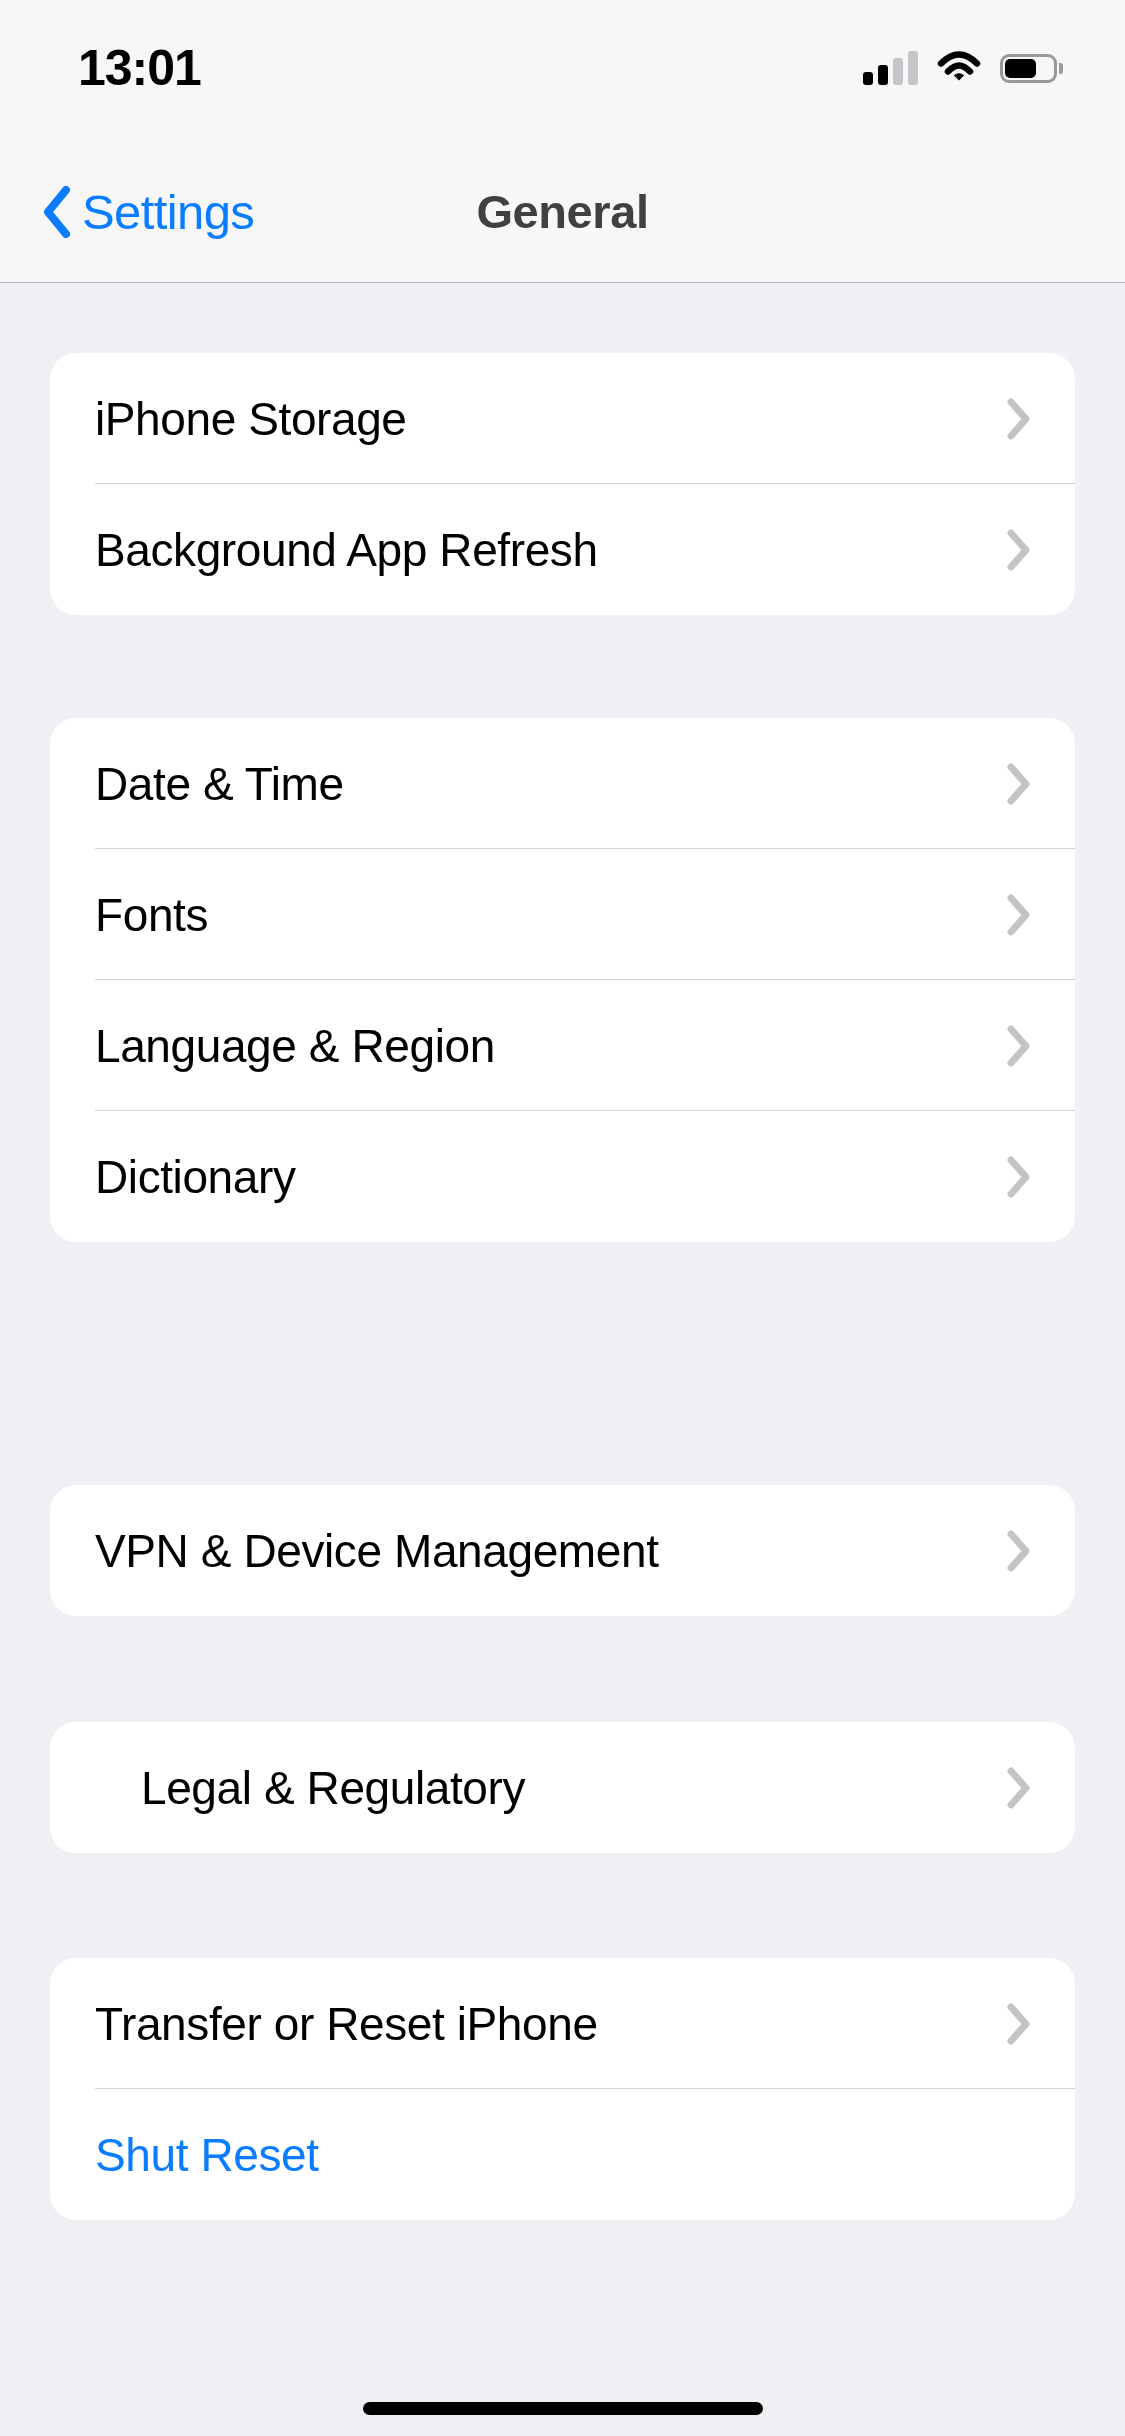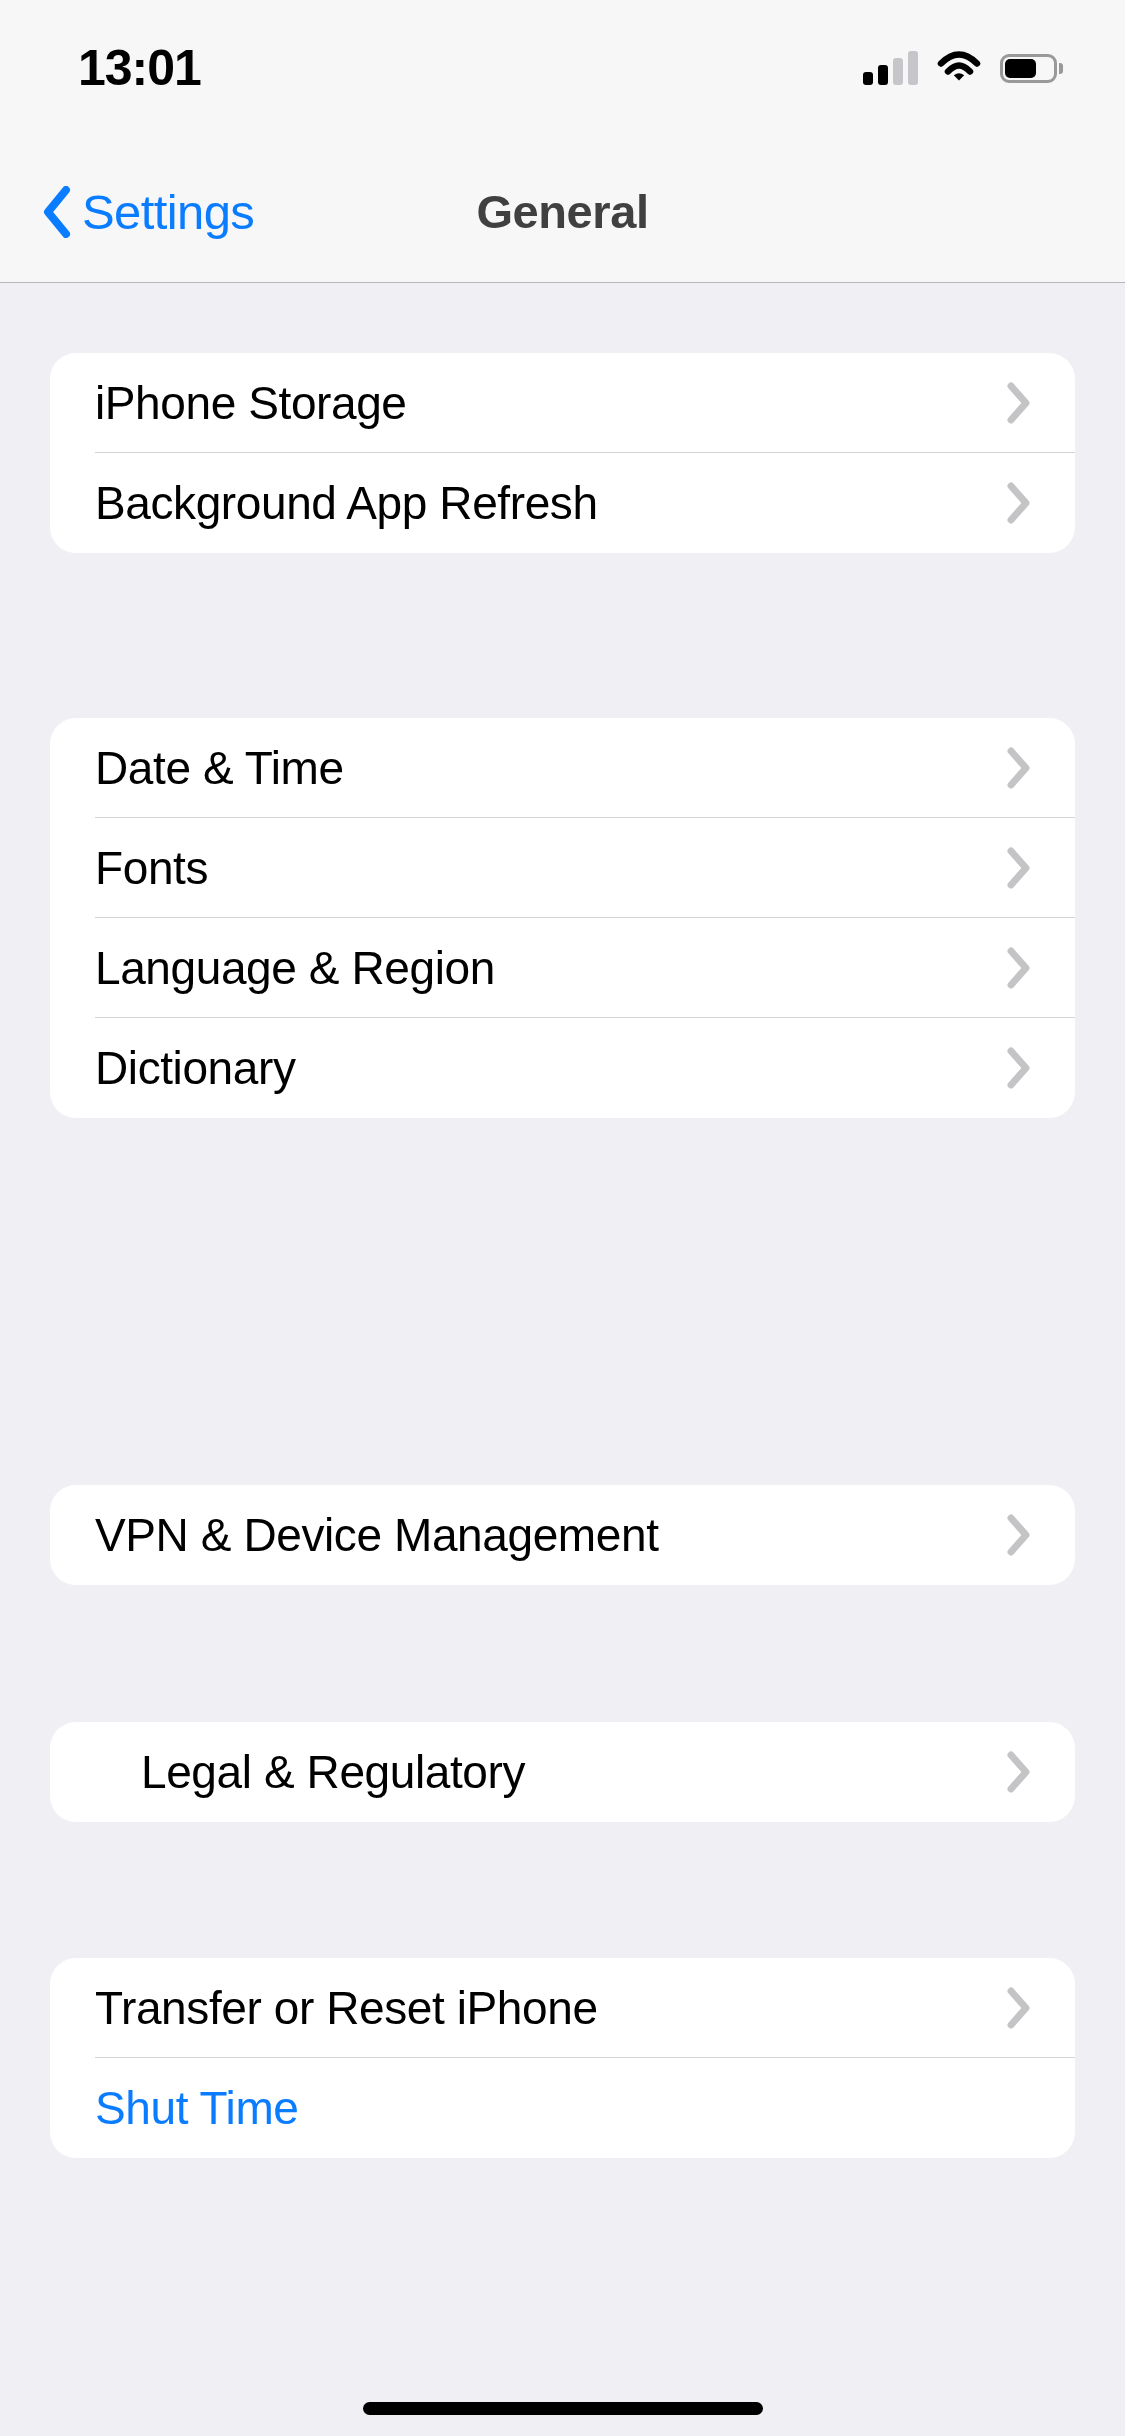--- a/index.html
+++ b/index.html
@@ -114,21 +114,21 @@
     overflow:hidden;
   }
   .group[data-group="0"] { top:70px; }
   .group[data-group="1"] { top:435px; }
   .group[data-group="2"] { top:1202px; }
   .group[data-group="3"] { top:1439px; }
   .group[data-group="4"] { top:1675px; }
 
   .row {
     position:relative;
-    height:100px;
+    height:131px;
     display:flex; align-items:center;
     cursor:pointer;
   }
   .row-label {
     position:absolute; left:45px;
     font-size:46px; font-weight:400;
     color:#000;
     letter-spacing:-0.4px;
     white-space:nowrap;
   }
@@ -261,20 +261,20 @@
       </div>
       <div class="group" data-group="4" style="background: rgb(255, 255, 255);">
         <div class="row">
           <div class="row-label">Transfer or Reset iPhone</div>
           <svg class="row-chevron" viewBox="0 0 24 42">
             <path d="M4 4 L19 21 L4 38" fill="none" stroke="#c4c4c6" stroke-width="7" stroke-linecap="round" stroke-linejoin="round"></path>
           </svg>
           <div class="row-sep" style="background: rgb(211, 211, 214);"></div>
         </div>
         <div class="row action">
-          <div class="row-label" style="color: rgb(10, 124, 255);">Shut Time</div>
+          <div class="row-label" style="color: rgb(10, 124, 255);">Shut Reset</div>
         </div>
       </div>
     </div>
 
   <div class="home-indicator"></div>
 
 </div>
 
 </body></html>

